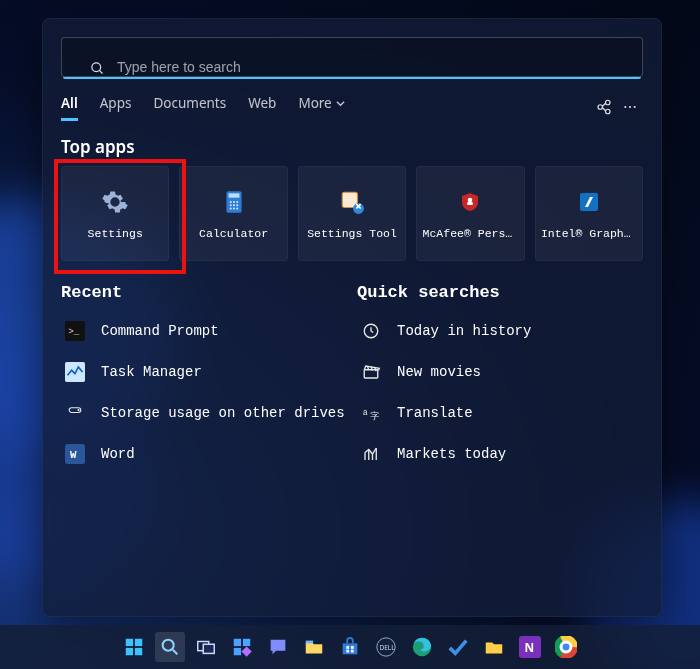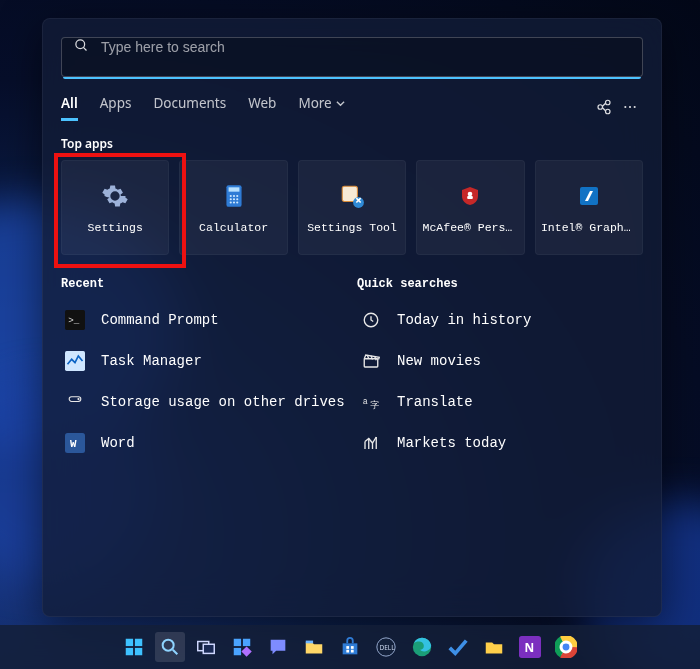--- a/index.html
+++ b/index.html
@@ -9,35 +9,35 @@
   
   .bloom{position:absolute;border-radius:50%;filter:blur(20px);opacity:.6;}
   .b1{width:300px;height:250px;left:-120px;top:200px;background:#2255cc;}
   .b2{width:220px;height:200px;left:-60px;top:380px;background:#1a3fa0;}
   .b3{width:200px;height:180px;right:-80px;top:500px;background:#1a46b8;}
 
   .start{position:absolute;left:42px;top:18px;right:38px;bottom:52px;
     background:rgba(18,28,55,.78);backdrop-filter:blur(20px);
     border:1px solid rgba(255,255,255,.05);border-radius:8px;
     padding:18px 18px 14px 18px;box-shadow:0 10px 40px rgba(0,0,0,.5);}
-  .search{display:flex;align-items:flex-start;height:38px;border:1px solid rgba(255,255,255,.22);
-    border-radius:4px;padding:0 12px;background:rgba(0,0,0,.25);}
+  .search{display:flex;align-items:flex-end;height:38px;border:1px solid rgba(255,255,255,.22);
+    border-radius:4px;padding:0 28px;background:rgba(0,0,0,.25);}
   .search input{flex:1;background:none;border:none;outline:none;color:#fff;font-size:14px;}
   .search input::placeholder{color:rgba(255,255,255,.6);}
   .search-underline{height:2px;background:#4cc2ff;margin:0 2px -1px 2px;border-radius:0 0 2px 2px;}
   .search svg{width:15px;height:15px;margin-right:10px;opacity:.85;}
 
   .tabs{display:flex;align-items:flex-start;margin:16px 0 14px 0;font-size:13.5px;}
   .tab{margin-right:22px;opacity:.75;cursor:pointer;padding-bottom:6px;display:flex;align-items:center;gap:4px;}
   .tab.active{opacity:1;border-bottom:3px solid #4cc2ff;font-weight:600;}
   .tabspacer{flex:1;}
   .topicon{width:26px;height:26px;display:flex;align-items:center;justify-content:center;
     opacity:.85;cursor:pointer;}
 
-  .section-h{font-size:12px;font-weight:600;margin:4px 0 8px 0;}
+  .section-h{font-size:17px;font-weight:600;margin:4px 0 8px 0;}
   .appgrid{display:flex;gap:10px;}
   .appcard{flex:1;height:93px;border-radius:4px;background:rgba(255,255,255,.05);
     display:flex;flex-direction:column;align-items:center;justify-content:center;
     font-size:11.5px;cursor:pointer;border:1px solid rgba(255,255,255,.04);min-width:0;}
   .appcard .ic{width:30px;height:30px;margin-bottom:10px;display:flex;align-items:center;justify-content:center;}
   .appcard .lbl{white-space:nowrap;overflow:hidden;text-overflow:ellipsis;max-width:90%;text-align:center;font-family:Liberation Mono, monospace;}
   .highlight-box{border:4px solid #e11;pointer-events:none;position:absolute;}
 
   .cols{display:flex;margin-top:18px;gap:10px;}
   .col{flex:1;min-width:0;font-family:Liberation Mono, monospace;}

